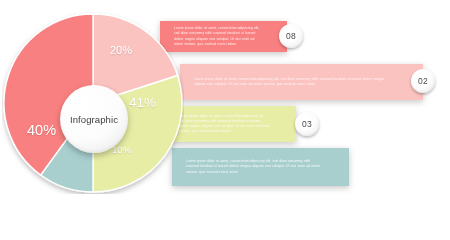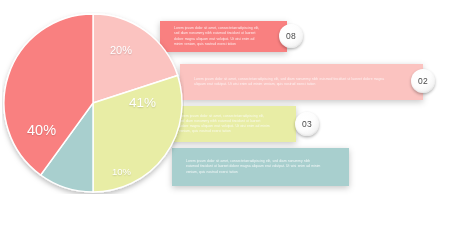--- a/index.html
+++ b/index.html
@@ -69,21 +69,21 @@
     position: absolute;
     color: #ffffff;
     font-size: 13px;
     text-shadow: 0 1px 1.5px rgba(0,0,0,0.16);
     pointer-events: none;
     white-space: nowrap;
   }
   .slice-label.l40 { left: 25px;  top: 110px; font-size: 14.5px; }
   .slice-label.l20 { left: 84px;  top: 32px;  font-size: 11px; margin-left: 24px; }
   .slice-label.l30 { left: 127px; top: 83px;  font-size: 13.5px; }
-  .slice-label.l10 { left: 110px; top: 154px; font-size: 9.5px; }
+  .slice-label.l10 { left: 110px; top: 132px; font-size: 9.5px; }
 
   
   #center-circle {
     position: absolute;
     left: 58px; top: 73px;
     width: 68px; height: 68px;
     border-radius: 50%;
     background: radial-gradient(circle at 35% 28%, #ffffff 0%, #fcfcfc 55%, #e6e6e6 100%);
     box-shadow: 0 3px 6px rgba(0,0,0,0.26), inset 0 -2px 3px rgba(0,0,0,0.05);
     display: flex; align-items: center; justify-content: center;
@@ -135,15 +135,18 @@
           <path d="M 91 91 L 91 180 A 89 89 0 0 1 38.6871125459699 163.0025124993703 Z" fill="#A8CFCE" stroke="#ffffff" stroke-width="1.4"></path>
           <path d="M 91 91 L 38.6871125459699 163.0025124993703 A 89 89 0 0 1 90.99999999999999 2 Z" fill="#F98080" stroke="#ffffff" stroke-width="1.4"></path>
         </g>
     </svg>
 
     <div class="slice-label l40">40%</div>
     <div class="slice-label l20">20%</div>
     <div class="slice-label l30">41%</div>
     <div class="slice-label l10">10%</div>
 
+    <div id="center-circle">
+      <span>Infographic</span>
+    </div>
   </div>
 
 </div>
 
 </body></html>

